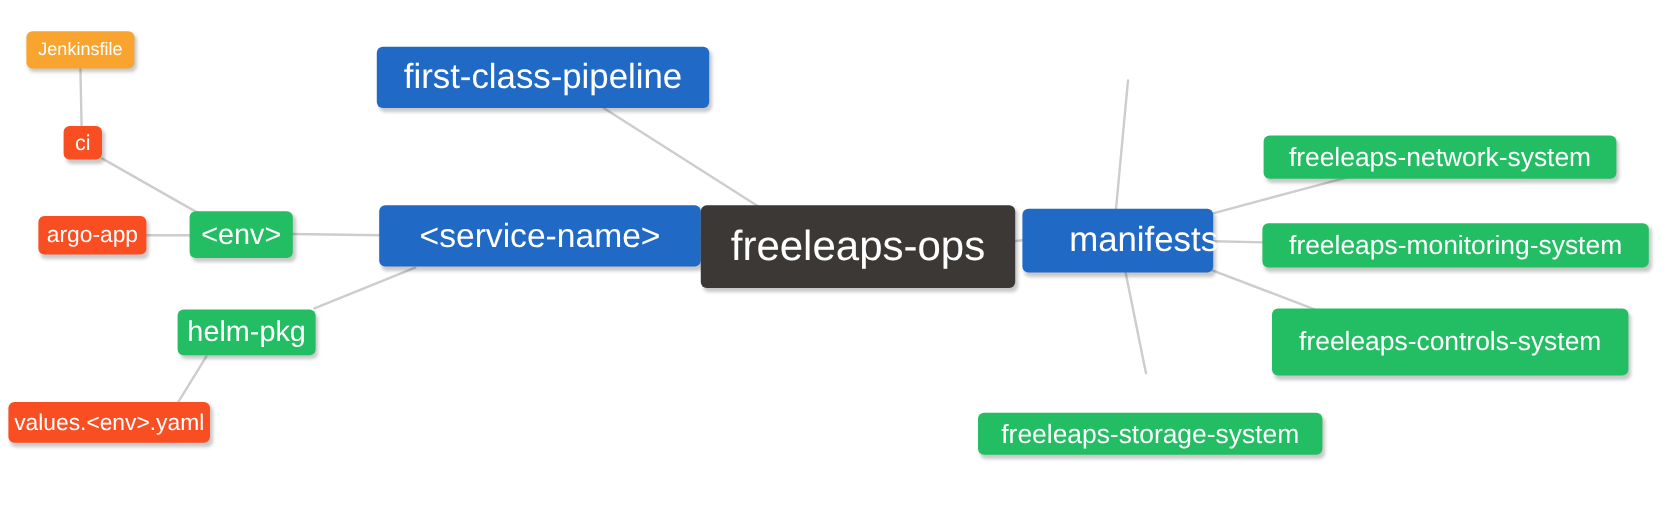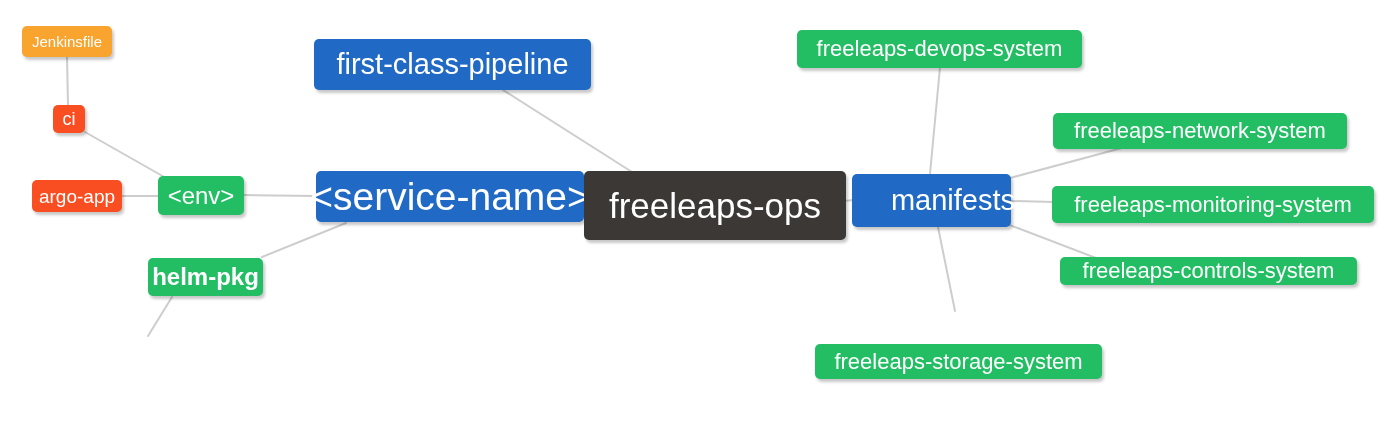--- a/index.html
+++ b/index.html
@@ -34,30 +34,30 @@
     white-space: nowrap;
     cursor: default;
     line-height: 1;
     user-select: none;
   }
   
   .n-jenkinsfile           { left: 22px;   top: 26px;  width: 90px;  height: 31px; font-size: 15px; }
   .n-ci                    { left: 53px;   top: 105px; width: 32px;  height: 28px; font-size: 18px; }
   .n-argo-app              { left: 32px;   top: 180px; width: 90px;  height: 32px; font-size: 19px; }
   .n-env                   { left: 158px;  top: 176px; width: 86px;  height: 39px; font-size: 24px; }
-  .n-service-name          { left: 316px;  top: 171px; width: 268px; height: 51px; font-size: 39px; }
+  .n-service-name          { left: 316px;  top: 171px; width: 268px; height: 51px; font-size: 28px; }
   .n-first-class-pipeline  { left: 314px;  top: 39px;  width: 277px; height: 51px; font-size: 29px; }
   .n-freeleaps-ops         { left: 584px;  top: 171px; width: 262px; height: 69px; font-size: 35px; }
   .n-manifests             { left: 852px;  top: 174px; width: 159px; height: 53px; font-size: 29px; }
-  .n-helm-pkg              { left: 148px;  top: 258px; width: 115px; height: 38px; font-size: 24px; font-weight: bold; }
+  .n-helm-pkg              { left: 148px;  top: 258px; width: 115px; height: 38px; font-size: 24px; }
   .n-values-env-yaml       { left: 7px;    top: 335px; width: 168px; height: 34px; font-size: 19px; }
   .n-devops-system         { left: 797px;  top: 30px;  width: 285px; height: 38px; font-size: 22px; }
   .n-network-system        { left: 1053px; top: 113px; width: 294px; height: 36px; font-size: 22px; }
   .n-monitoring-system     { left: 1052px; top: 186px; width: 322px; height: 37px; font-size: 22px; }
-  .n-controls-system       { left: 1060px; top: 257px; width: 297px; height: 28px; font-size: 22px; }
+  .n-controls-system       { left: 1060px; top: 257px; width: 297px; height: 56px; font-size: 22px; }
   .n-storage-system        { left: 815px;  top: 310px; width: 287px; height: 35px; font-size: 22px; margin-top: 34px; }
 </style>
 </head>
 <body>
 
 <div class="canvas">
 
   <svg class="links" viewBox="0 0 1390 421" xmlns="http://www.w3.org/2000/svg" aria-hidden="true">
     <line x1="67" y1="57" x2="68" y2="105"></line>
     <line x1="85" y1="132" x2="166" y2="178"></line>
@@ -77,19 +77,19 @@
 
   <div class="node n-jenkinsfile" style="background-color: rgb(248, 164, 46);">Jenkinsfile</div>
   <div class="node n-ci" style="background-color: rgb(249, 78, 34);">ci</div>
   <div class="node n-argo-app" style="background-color: rgb(249, 78, 34);">argo-app</div>
   <div class="node n-env" style="background-color: rgb(35, 190, 99);">&lt;env&gt;</div>
   <div class="node n-service-name" style="background-color: rgb(32, 105, 196);">&lt;service-name&gt;</div>
   <div class="node n-first-class-pipeline" style="background-color: rgb(32, 105, 196);">first-class-pipeline</div>
   <div class="node n-freeleaps-ops" style="background-color: rgb(59, 56, 53);">freeleaps-ops</div>
   <div class="node n-manifests" style="background-color: rgb(32, 105, 196); padding-left: 43px;">manifests</div>
   <div class="node n-helm-pkg" style="background-color: rgb(35, 190, 99);">helm-pkg</div>
-  <div class="node n-devops-system" style="background-color: rgb(35, 190, 99);">freeleaps-devops-system</div>
+  <div class="node n-values-env-yaml" style="background-color: rgb(249, 78, 34);">values.&lt;env&gt;.yaml</div>
   <div class="node n-network-system" style="background-color: rgb(35, 190, 99);">freeleaps-network-system</div>
   <div class="node n-monitoring-system" style="background-color: rgb(35, 190, 99);">freeleaps-monitoring-system</div>
   <div class="node n-controls-system" style="background-color: rgb(35, 190, 99);">freeleaps-controls-system</div>
   <div class="node n-storage-system" style="background-color: rgb(35, 190, 99);">freeleaps-storage-system</div>
 
 </div>
 
 </body></html>

